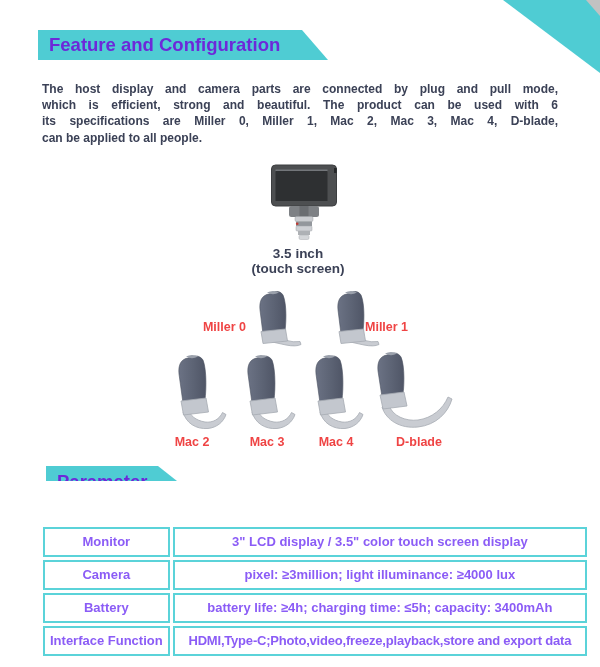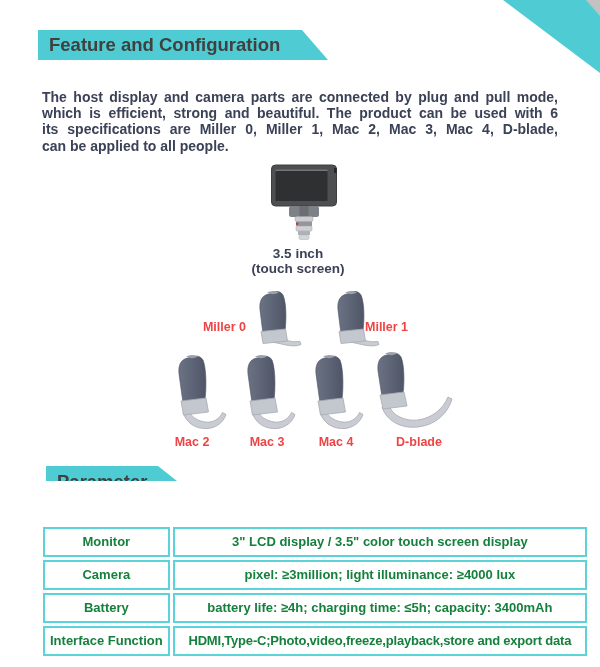--- a/index.html
+++ b/index.html
@@ -18,41 +18,40 @@
     clip-path:polygon(0 0,100% 0,100% 100%);
   }
   .corner-gray{
     position:absolute;top:0;right:0;width:14px;height:16px;
     background:#c2c2c2;
     clip-path:polygon(0 0,100% 0,100% 100%);
   }
   
   .banner{
     position:absolute;
-    background:#4fccd3;color:#404040;
+    background:#4fccd3;color:#6d28d9;
     font-weight:bold;font-size:18.5px;
     box-sizing:border-box;
     white-space:nowrap;
   }
   .banner.feature{
     left:38px;top:30px;width:290px;height:30px;
     line-height:30px;padding-left:11px;
     clip-path:polygon(0 0,calc(100% - 26px) 0,100% 100%,0 100%);
   }
   .banner.parameter{
     left:46px;top:466px;width:131px;height:15px;
     line-height:32px;padding-left:11px;
     clip-path:polygon(0 0,calc(100% - 19px) 0,100% 100%,0 100%);
   }
   
   .intro{
     position:absolute;left:42px;top:81px;width:516px;
-    font-size:14px;font-weight:bold;line-height:16.2px;
+    font-size:12px;font-weight:bold;line-height:16.2px;
     color:#3b4156;
-    margin-top:8px;
   }
   .intro-line{text-align:justify;text-align-last:justify;}
   .intro-line.last{text-align-last:left;}
   
   .monitor-wrap{position:absolute;left:268px;top:163px;}
   .device-caption{
     position:absolute;left:218px;top:247px;width:160px;
     text-align:center;font-weight:bold;font-size:13.5px;line-height:14.5px;
   }
   .blade{position:absolute;}
@@ -67,21 +66,21 @@
   .lbl-mac4{left:308px;top:435px;width:56px;text-align:center;}
   .lbl-dblade{left:389px;top:435px;width:60px;text-align:center;}
   
   table.param{
     position:absolute;left:40px;top:524px;width:550px;
     border-collapse:separate;border-spacing:3px;
   }
   table.param td{
     border:2px solid #5bd3d9;
     text-align:center;vertical-align:middle;
-    font-weight:bold;font-size:13px;color:#15803d;
+    font-weight:bold;font-size:13px;color:#8b5cf6;
     padding:3px 5px;line-height:13.5px;height:20px;
     white-space:nowrap;
   }
   td.name-cell{width:104px;white-space:normal;}
   td.tight{font-size:12.3px;letter-spacing:-0.2px;}
   svg{display:block;}
 </style>
 </head>
 <body>
 

